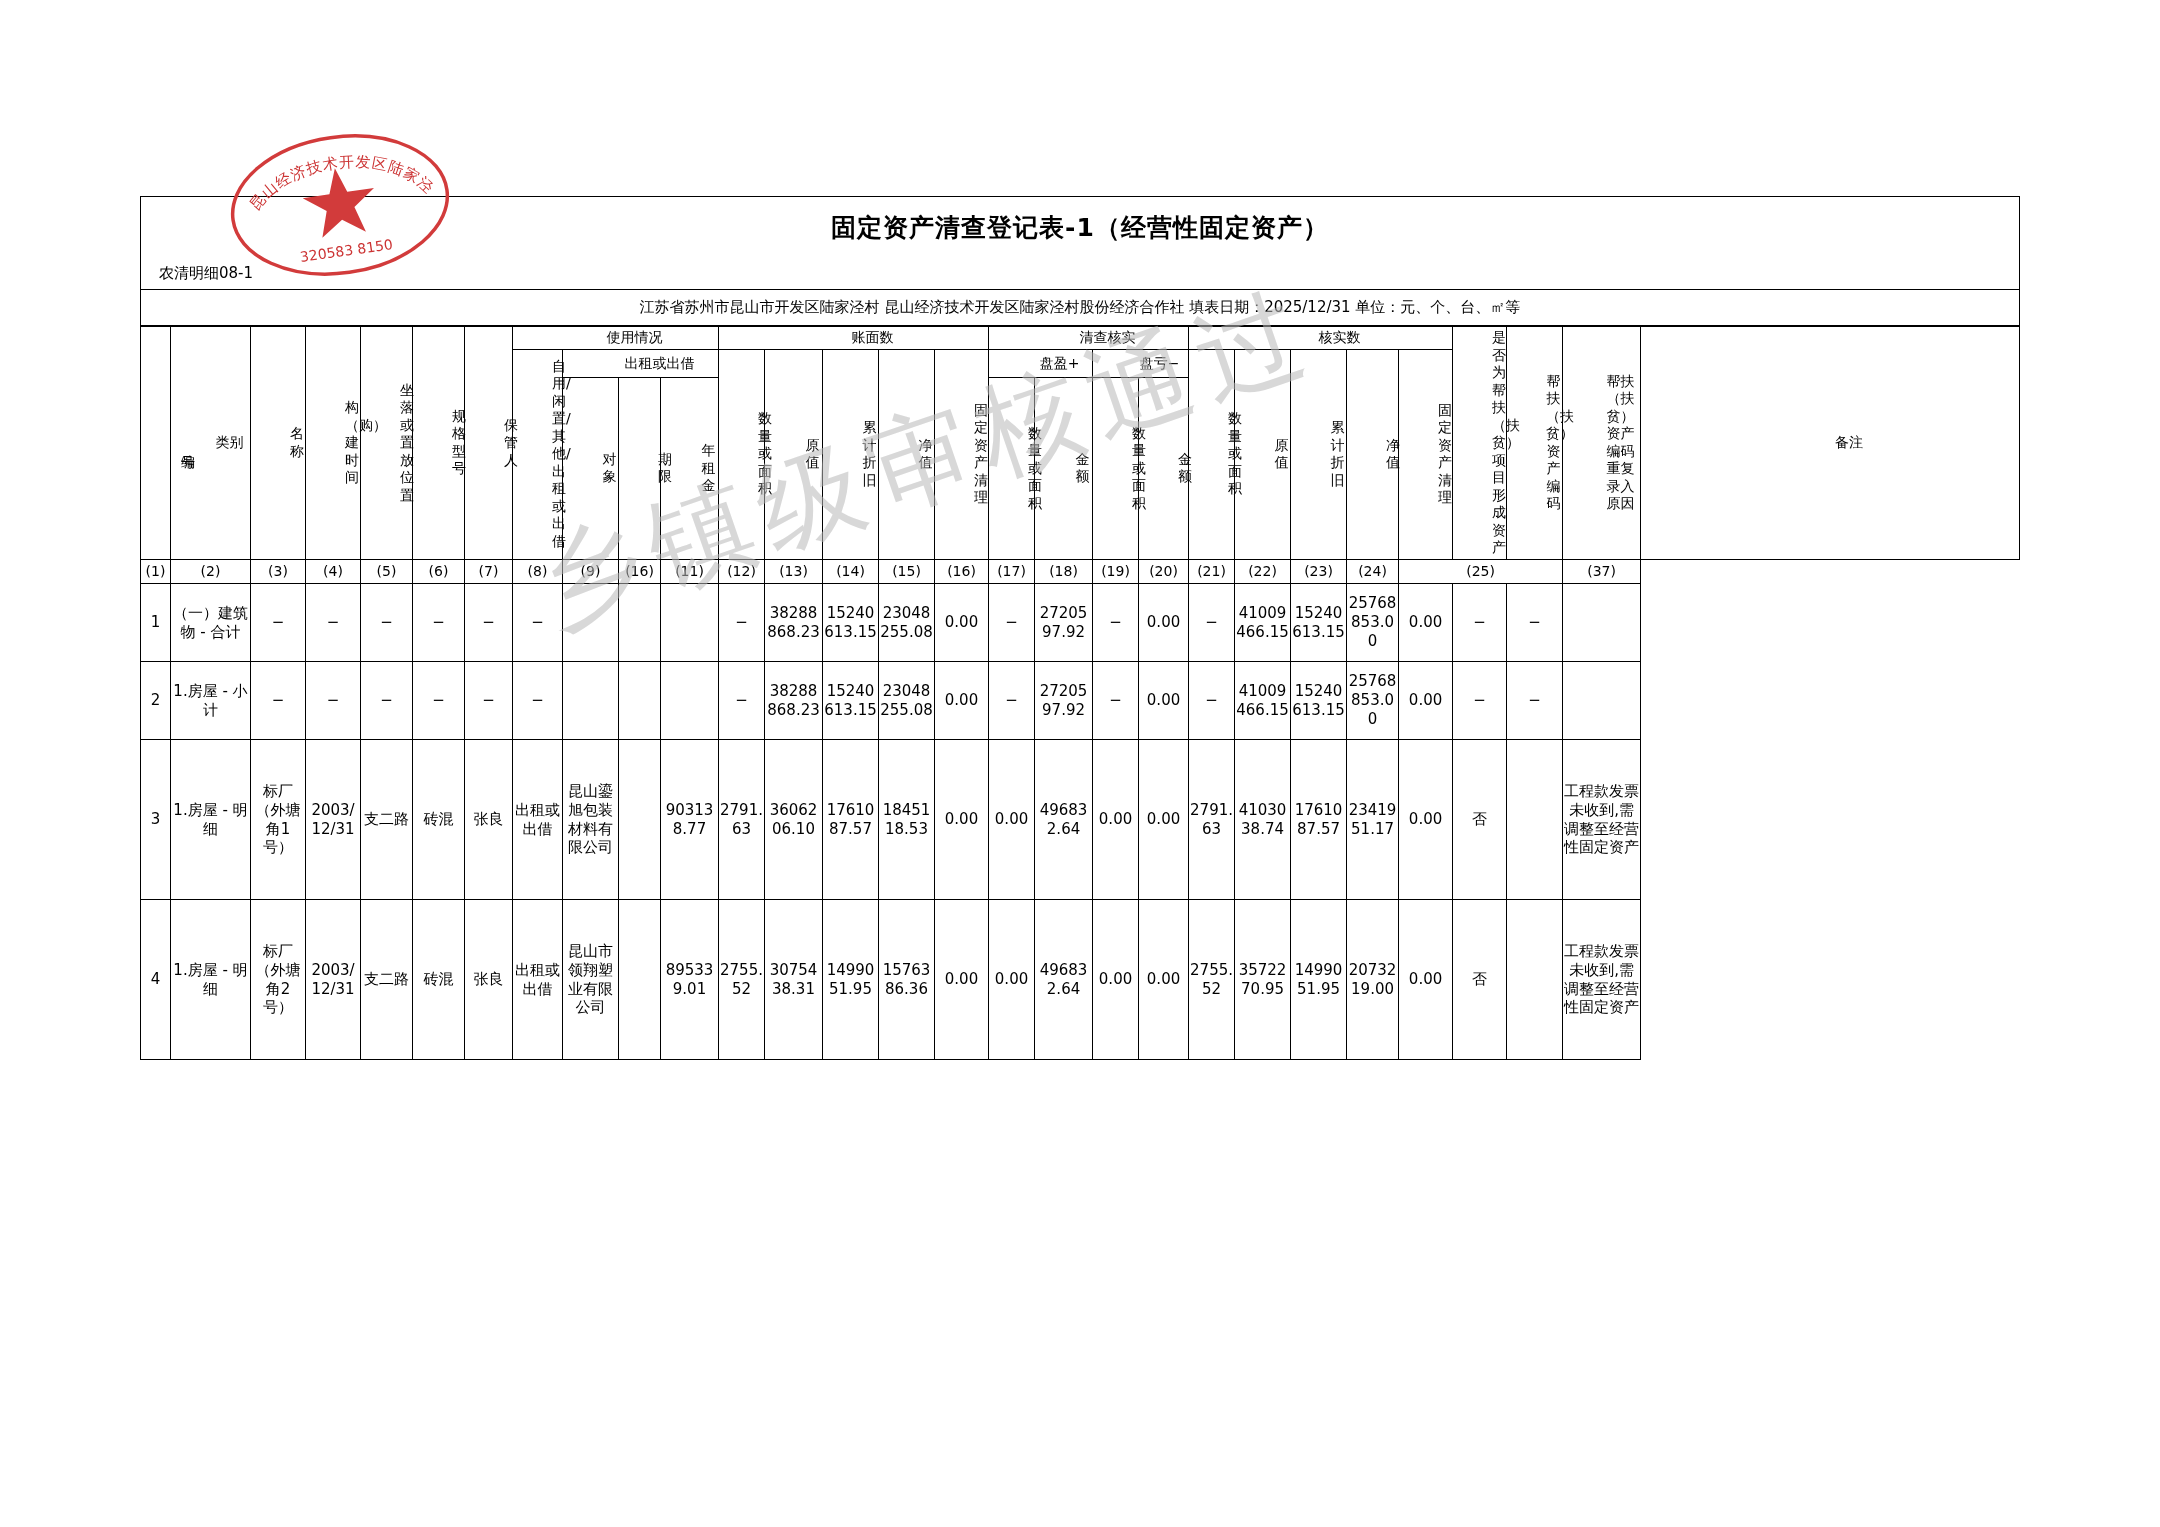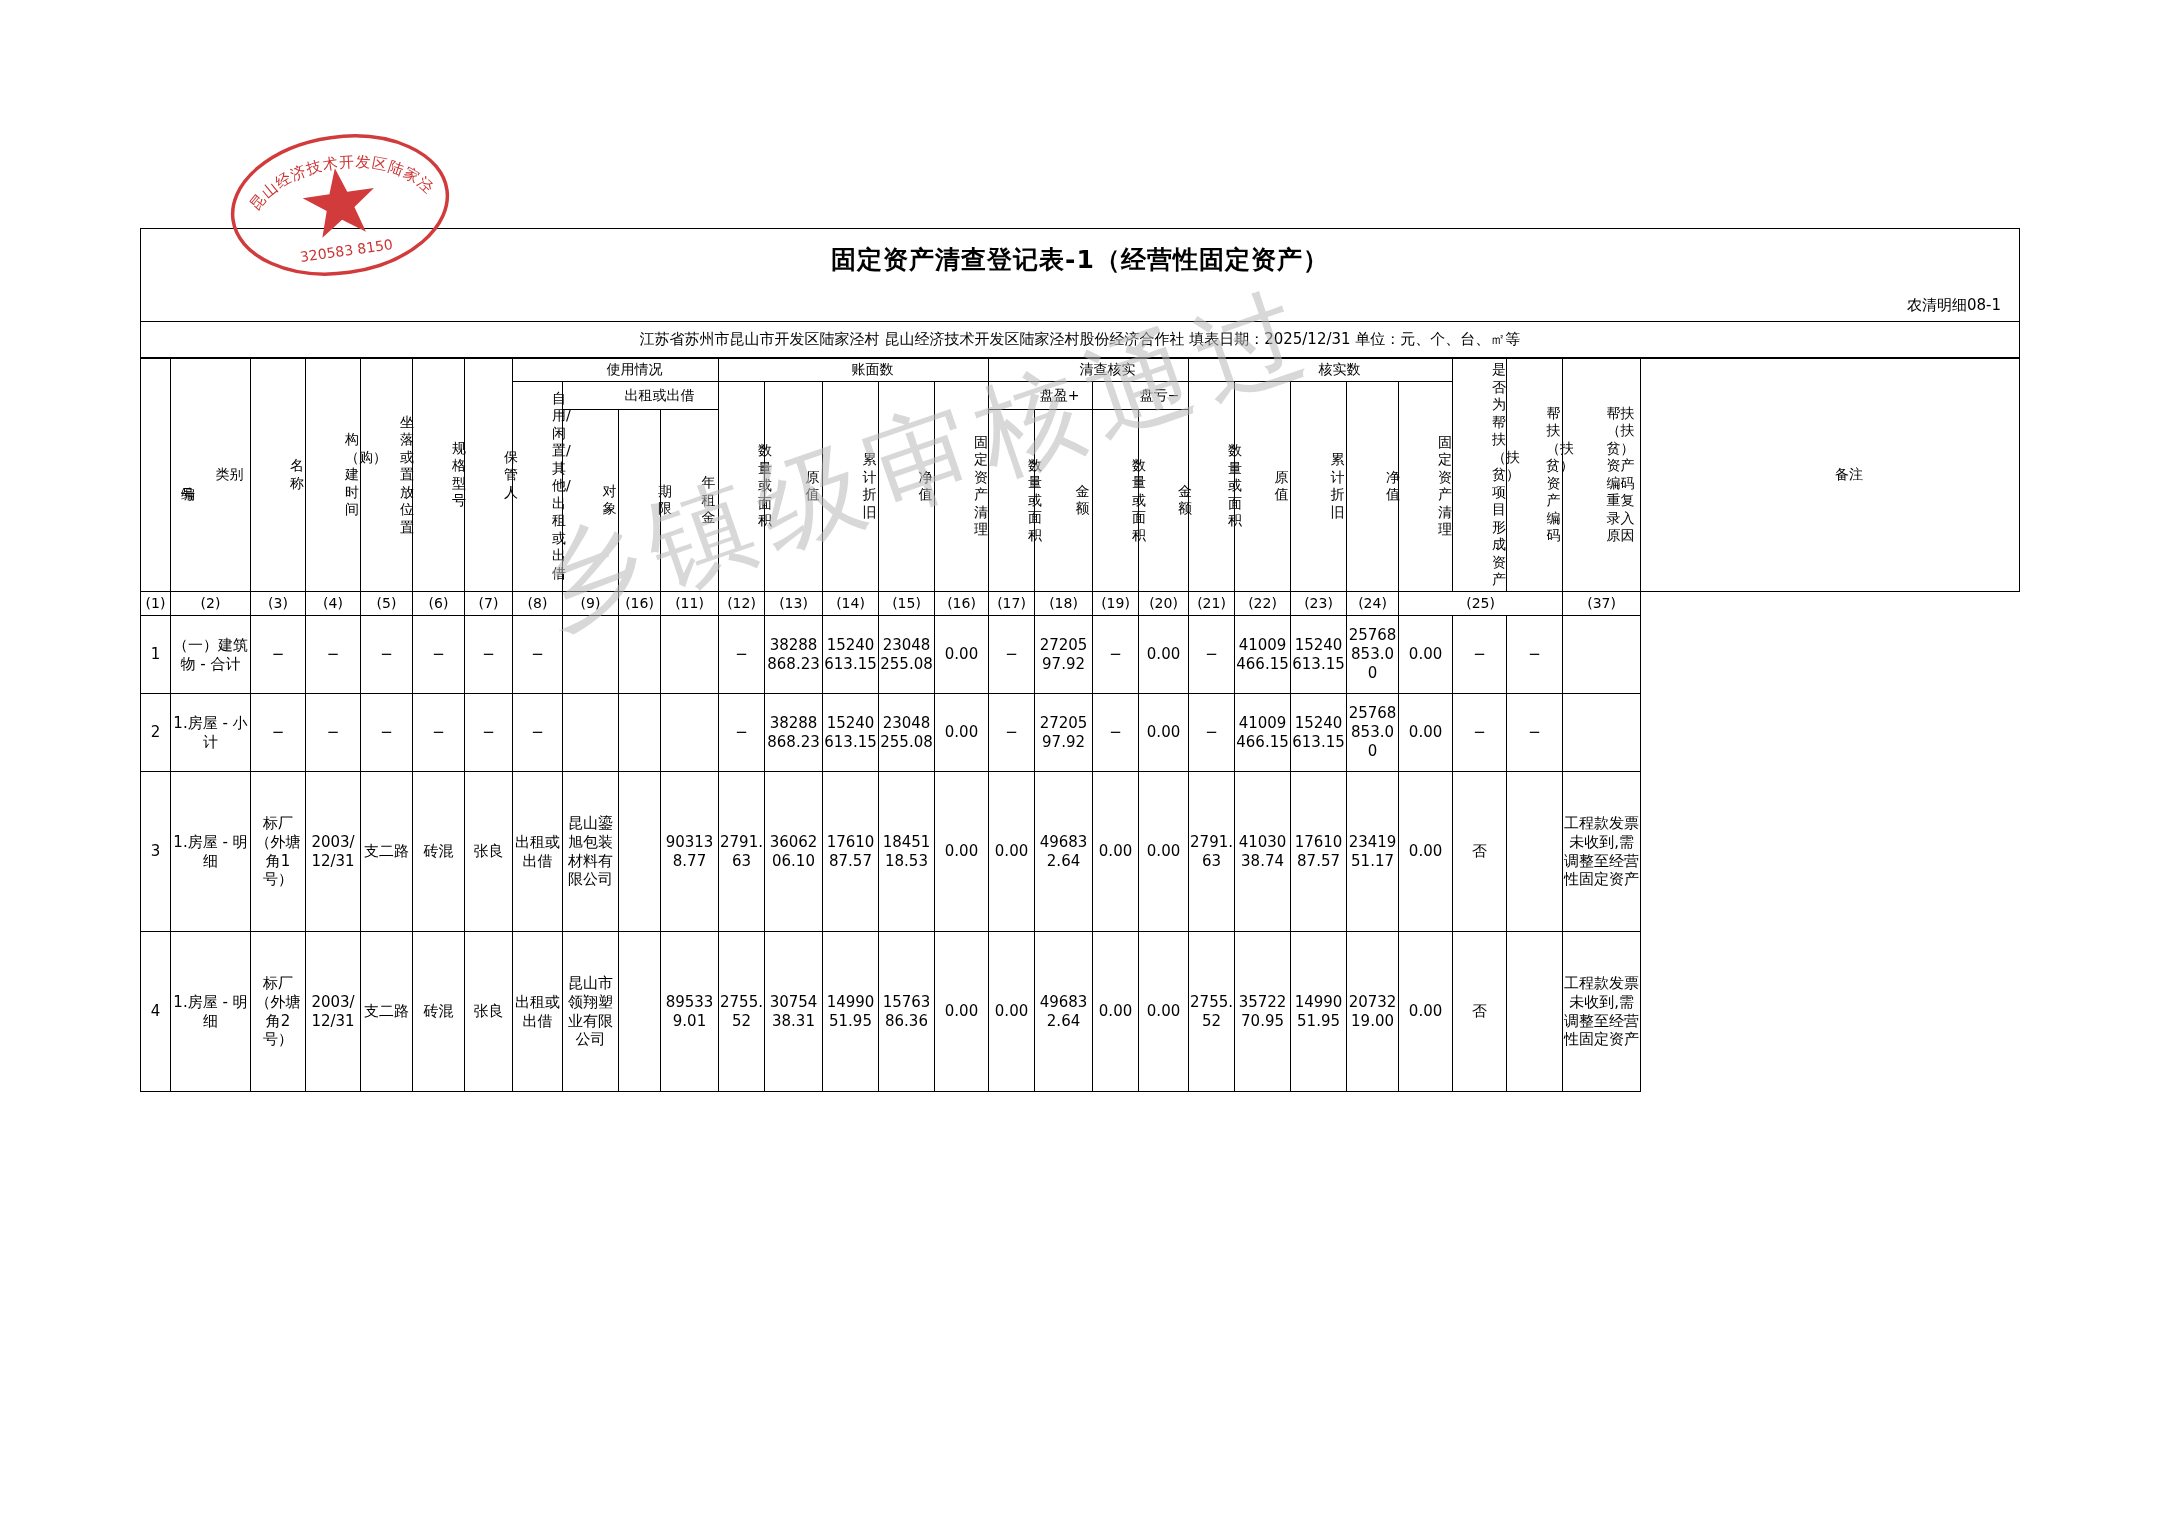--- a/index.html
+++ b/index.html
@@ -1,21 +1,21 @@
 <!DOCTYPE html>
 <html><head>
 <meta charset="utf-8">
 <style>
   html,body{margin:0;padding:0;background:#fff;}
   body{width:2160px;height:1527px;font-family:"DejaVu Sans","Liberation Sans",sans-serif;color:#000;position:relative;overflow:hidden;}
-  .sheet{position:absolute;left:140px;top:196px;width:1880px;margin-top:32px;}
+  .sheet{position:absolute;left:140px;top:196px;width:1880px;}
   table{border-collapse:collapse;width:100%;table-layout:fixed;}
   td,th{border:1px solid #000;text-align:center;vertical-align:middle;font-weight:normal;padding:2px 1px;font-size:15px;line-height:1.25;word-break:break-all;}
   .title{font-size:25px;font-weight:bold;letter-spacing:1px;padding:14px 0;border:1px solid #000;border-bottom:none;text-align:center;}
-  .subcode{font-size:15px;text-align:right;padding:6px 18px;border:1px solid #000;border-top:none;border-bottom:none;}
+  .subcode{font-size:15px;text-align:left;padding:6px 18px;border:1px solid #000;border-top:none;border-bottom:none;}
   .orgline{font-size:15px;text-align:center;padding:8px 4px;border:1px solid #000;border-top:1px solid #000;}
   .hdr td{font-size:14px;padding-left:39px;}
   .vert{writing-mode:vertical-rl;text-orientation:upright;letter-spacing:2px;margin:0 auto;display:inline-block;line-height:1.1;}
   .numrow td{font-size:14px;padding:3px 0;}
   .watermark{position:absolute;left:520px;top:390px;font-size:104px;color:#b9b9b9;opacity:.55;transform:rotate(-19deg);letter-spacing:12px;font-family:"DejaVu Sans","Liberation Sans",sans-serif;pointer-events:none;white-space:nowrap;}
   .stamp{position:absolute;left:225px;top:130px;width:230px;height:150px;pointer-events:none;}
   .stamp svg{display:block;}
 </style>
 </head>
 <body>

